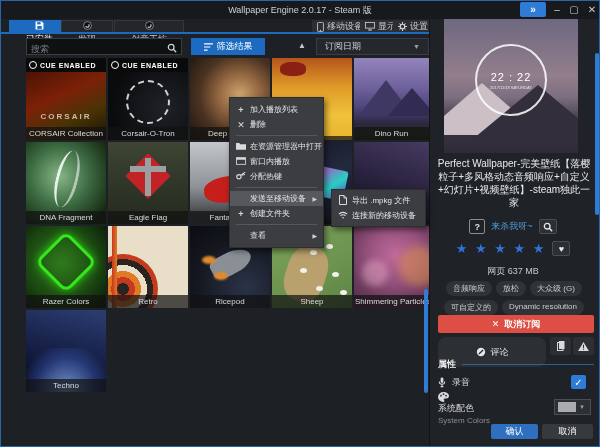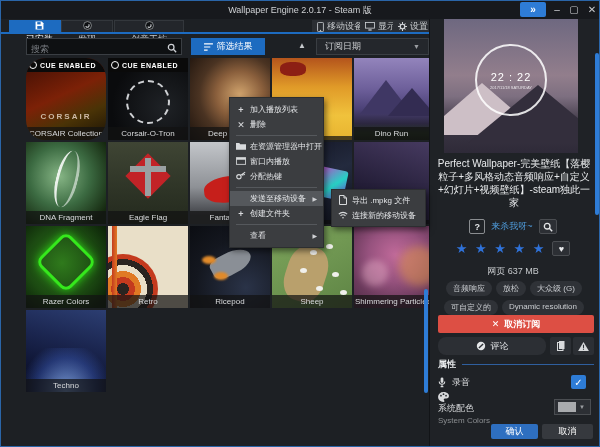--- a/index.html
+++ b/index.html
@@ -88,21 +88,21 @@
           display:flex; align-items:center; justify-content:center; }
   .starrow { position:absolute; left:428px; top:240px; width:168px; display:flex; align-items:center; justify-content:center; gap:6px; }
   .stars { color:#2f72d9; font-size:13px; letter-spacing:2px; }
   .heartbtn { width:18px; height:15px; background:#2c2f34; border:1px solid #4a4d51; border-radius:2px;
               color:#e8eaec; font-size:9px; display:flex; align-items:center; justify-content:center; }
   .meta { position:absolute; left:428px; top:264px; width:168px; text-align:center; font-size:9px; color:#c6c9cc; }
   .tagwrap { position:absolute; left:430px; top:280px; width:166px; display:flex; flex-wrap:wrap; justify-content:center; gap:4px; }
   .tag { background:#2f3237; border-radius:8px; padding:2px 7px; font-size:8px; color:#c9ccd0; white-space:nowrap; }
   .unsub { position:absolute; left:437px; top:314px; width:156px; height:18px; background:#dd4f44; color:#fff;
            display:flex; align-items:center; justify-content:center; gap:5px; font-size:9px; font-weight:bold; border-radius:2px; }
-  .cmtbtn { position:absolute; left:437px; top:336px; width:108px; height:18px; background:#2c2f34; border-radius:8px;
+  .cmtbtn { position:absolute; left:437px; top:336px; width:108px; height:30px; background:#2c2f34; border-radius:8px;
             display:flex; align-items:center; justify-content:center; gap:5px; font-size:9px; color:#e4e6e8; }
   .sqbtn { position:absolute; top:336px; width:21px; height:18px; background:#2c2f34; border-radius:2px;
            display:flex; align-items:center; justify-content:center; color:#d8dadc; }
   .prophead { position:absolute; left:437px; top:357px; width:156px; display:flex; align-items:center; gap:6px;
               font-size:9px; font-weight:bold; color:#e8eaec; }
   .prophead .line { flex:1; height:1px; background:#2f5f9e; }
   .proprow { position:absolute; left:437px; display:flex; align-items:center; gap:6px; font-size:9px; color:#d6d8da; }
   .checkbox { position:absolute; left:570px; top:374px; width:15px; height:14px; background:#2e7cd6; border-radius:2px;
               color:#fff; font-size:10px; display:flex; align-items:center; justify-content:center; }
   .colordd { position:absolute; left:553px; top:398px; width:37px; height:16px; background:#2c2f34; border:1px solid #4a4d51;
@@ -204,21 +204,21 @@
         </svg>
       </span>
     <span>筛选结果</span>
   </div>
   <div class="sorttoggle">▲</div>
   <div class="sortdd">
     <span>订阅日期</span>
     <span class="arr">▼</span>
   </div>
 
-  <div class="thumb" style="left:25px;top:57px;background:linear-gradient(155deg,#3c0e04,#7c2107 45%,#4a3306 70%,#191105);border-radius:20px;">
+  <div class="thumb" style="left:25px;top:57px;background:linear-gradient(155deg,#3c0e04,#7c2107 45%,#4a3306 70%,#191105);">
     <div class="cueband">
         <span class="cuedot"></span>
         <span>CUE ENABLED</span>
       </div>
     <div class="corsairtxt">CORSAIR</div>
     <div class="lbl">CORSAIR Collection</div>
   </div>
   <div class="thumb" style="left:107px;top:57px;background:radial-gradient(circle at 70% 60%,#1f2226,#0a0b0d 70%);">
     <div class="cueband">
         <span class="cuedot"></span>

